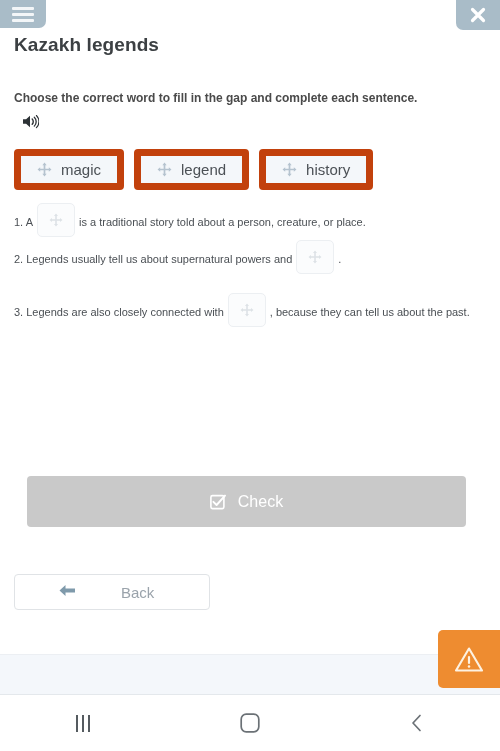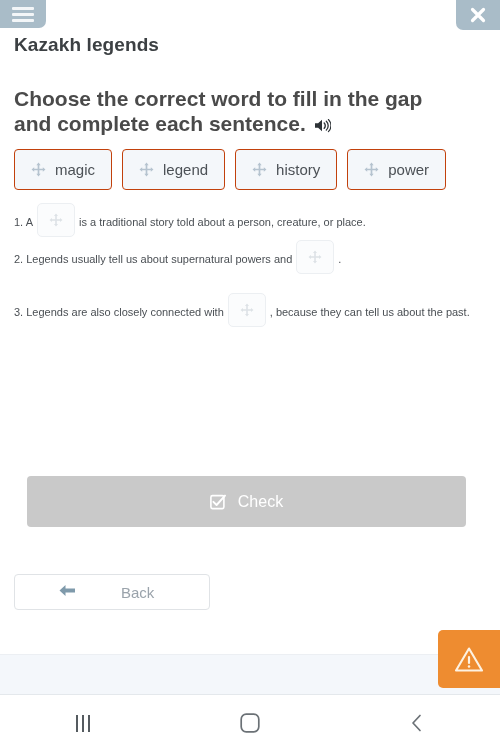--- a/index.html
+++ b/index.html
@@ -62,41 +62,41 @@
   }
 
   
   .prompt-wrap {
     margin: 30px 14px 0 14px;
     display: flex;
     align-items: flex-start;
     flex-wrap: wrap;
   }
   .prompt {
-    font-size: 21px;
+    font-size: 12px;
     font-weight: bold;
     color: #4a4a4a;
     line-height: 25px;
     max-width: 410px;
   }
   .speaker {
     display: inline-block;
     margin-left: 8px;
     vertical-align: -2px;
   }
 
   
   .chips {
     margin: 11px 0 0 14px;
     display: flex;
     gap: 10px;
   }
   .chip {
     background: #f4f7fa;
-    border: 1px solid #c2410c;
+    border: 7px solid #c2410c;
     border-radius: 4px;
     height: 41px;
     padding: 8px 16px;
     display: flex;
     align-items: center;
     gap: 9px;
     font-size: 15px;
     color: #4c5156;
     cursor: grab;
   }
@@ -273,26 +273,20 @@
         <path d="M8 0.6 L10.3 3.4 H8.9 V7.1 H12.6 V5.7 L15.4 8 L12.6 10.3 V8.9 H8.9 V12.6 H10.3 L8 15.4 L5.7 12.6 H7.1 V8.9 H3.4 V10.3 L0.6 8 L3.4 5.7 V7.1 H7.1 V3.4 H5.7 Z" fill="#b5c3cf"></path>
       </svg>
       <span>legend</span>
     </div>
     <div class="chip">
       <svg class="move-ico" width="15" height="15" viewBox="0 0 16 16">
         <path d="M8 0.6 L10.3 3.4 H8.9 V7.1 H12.6 V5.7 L15.4 8 L12.6 10.3 V8.9 H8.9 V12.6 H10.3 L8 15.4 L5.7 12.6 H7.1 V8.9 H3.4 V10.3 L0.6 8 L3.4 5.7 V7.1 H7.1 V3.4 H5.7 Z" fill="#b5c3cf"></path>
       </svg>
       <span>history</span>
     </div>
-    <div class="chip">
-      <svg class="move-ico" width="15" height="15" viewBox="0 0 16 16">
-        <path d="M8 0.6 L10.3 3.4 H8.9 V7.1 H12.6 V5.7 L15.4 8 L12.6 10.3 V8.9 H8.9 V12.6 H10.3 L8 15.4 L5.7 12.6 H7.1 V8.9 H3.4 V10.3 L0.6 8 L3.4 5.7 V7.1 H7.1 V3.4 H5.7 Z" fill="#b5c3cf"></path>
-      </svg>
-      <span>power</span>
-    </div>
   </div>
 
   <div class="sentences">
 
     <div class="sentence first">
       <span>1.</span>
       <span>A</span><span class="dropzone"><svg class="move-ico" width="14" height="14" viewBox="0 0 16 16">
             <path d="M8 0.6 L10.3 3.4 H8.9 V7.1 H12.6 V5.7 L15.4 8 L12.6 10.3 V8.9 H8.9 V12.6 H10.3 L8 15.4 L5.7 12.6 H7.1 V8.9 H3.4 V10.3 L0.6 8 L3.4 5.7 V7.1 H7.1 V3.4 H5.7 Z" fill="#c5cdd4"></path>
           </svg></span><span>is a traditional story told about a person, creature, or place.</span>
     </div>

